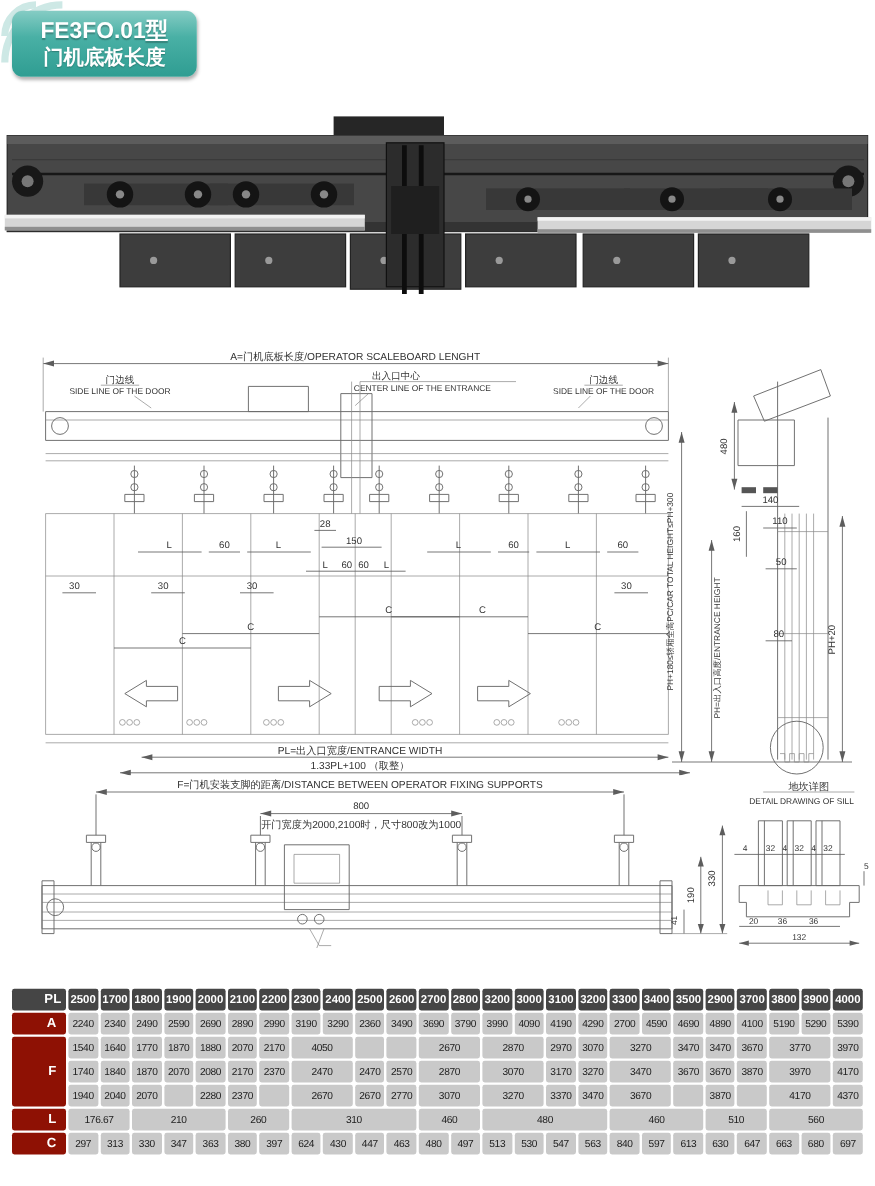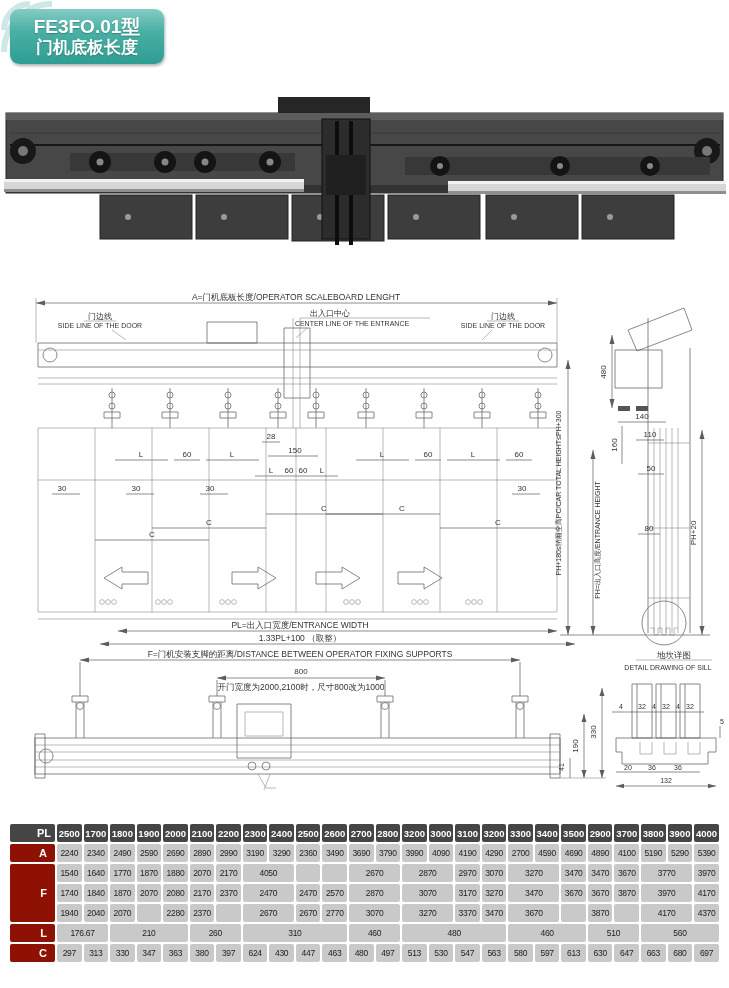--- a/index.html
+++ b/index.html
@@ -677,21 +677,21 @@
           <td class="dc">624</td>
           <td class="dc">430</td>
           <td class="dc">447</td>
           <td class="dc">463</td>
           <td class="dc">480</td>
           <td class="dc">497</td>
           <td class="dc">513</td>
           <td class="dc">530</td>
           <td class="dc">547</td>
           <td class="dc">563</td>
-          <td class="dc">580</td>
+          <td class="dc">840</td>
           <td class="dc">597</td>
           <td class="dc">613</td>
           <td class="dc">630</td>
           <td class="dc">647</td>
           <td class="dc">663</td>
           <td class="dc">680</td>
           <td class="dc">697</td>
         </tr>
       </tbody>
     </table>

